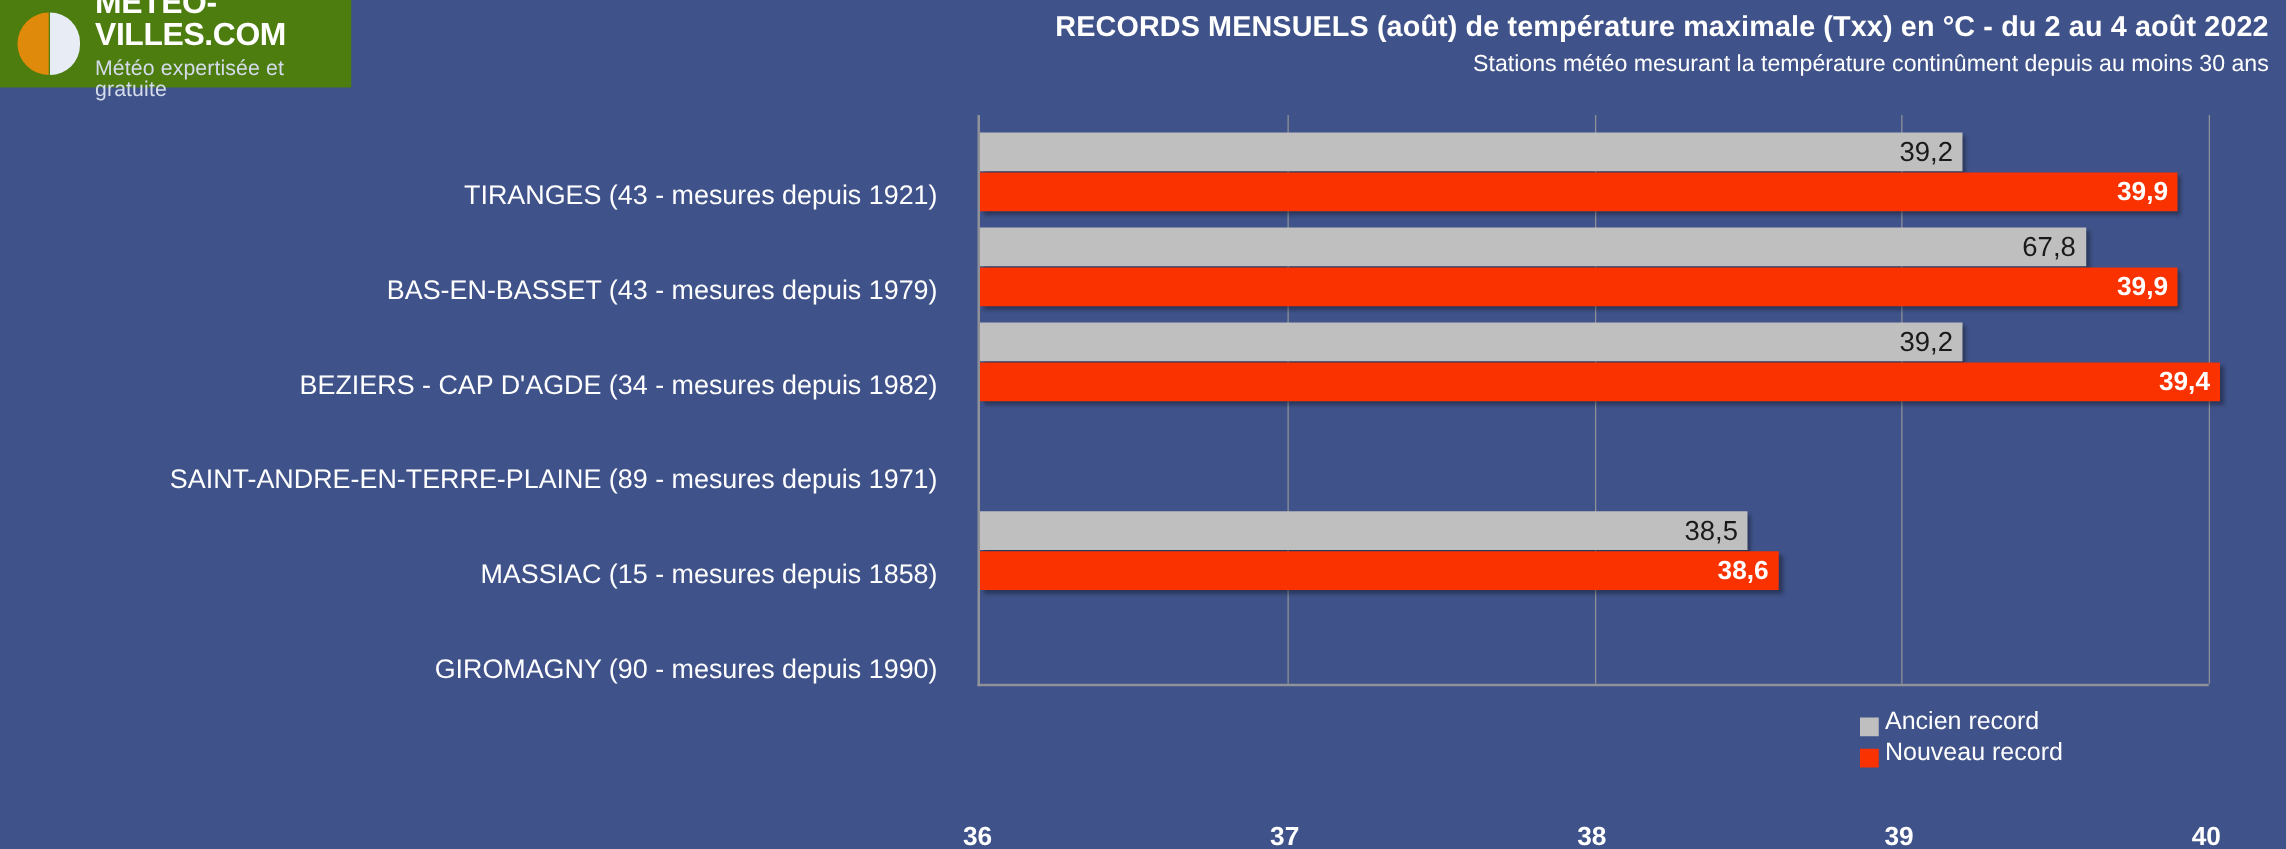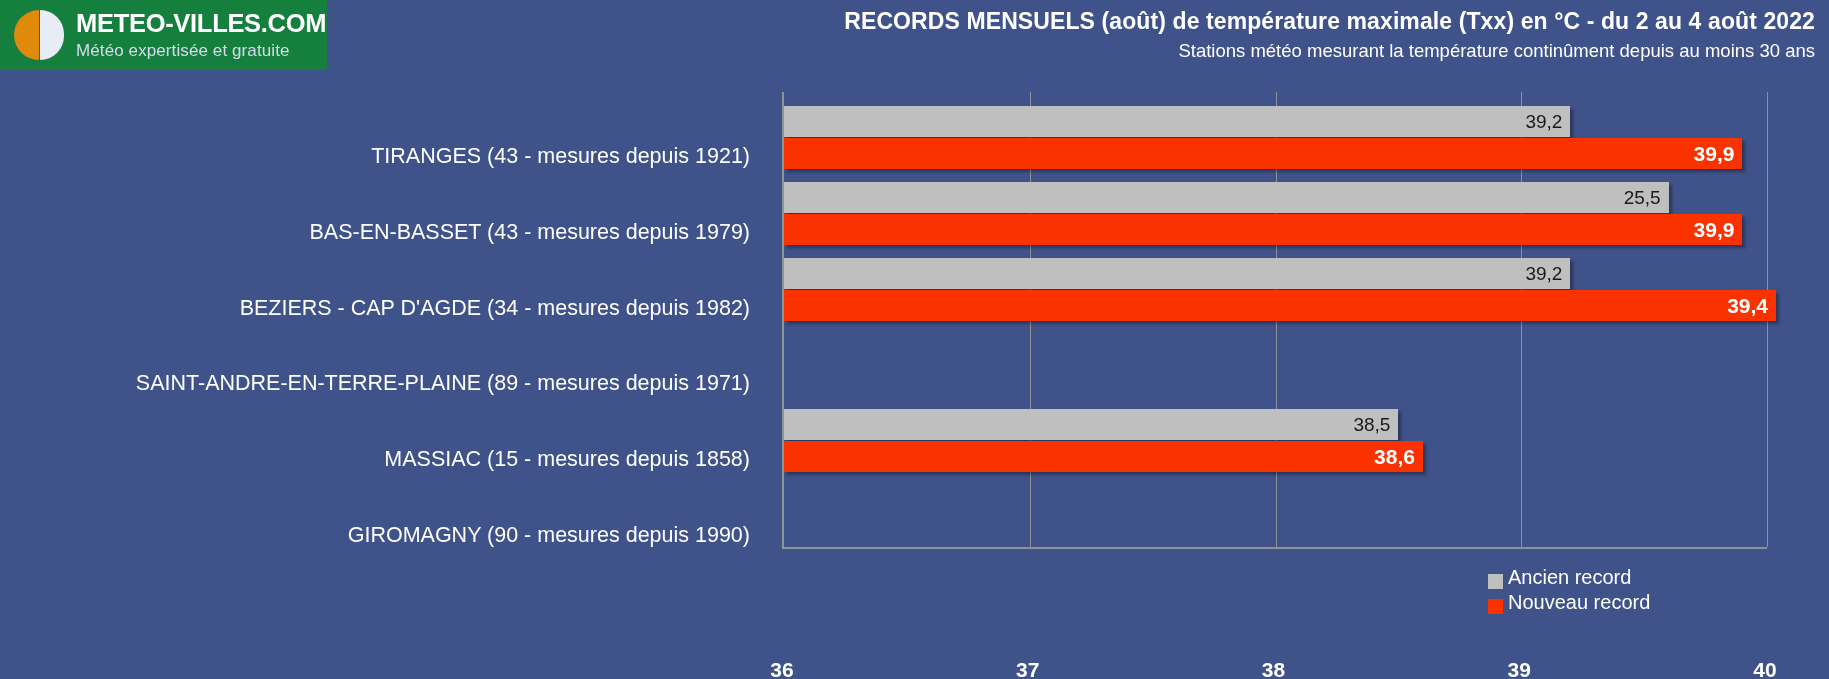--- a/index.html
+++ b/index.html
@@ -13,22 +13,22 @@
     height: 679px;
     background: #3F5289;
     font-family: "Liberation Sans", sans-serif;
     overflow: hidden;
   }
 
   
   #logo-box {
     position: absolute;
     left: 0; top: 0;
-    width: 327px; height: 70px;
-    background: #15803d;
+    width: 281px; height: 70px;
+    background: #4d7c0f;
     display: flex;
     align-items: center;
     padding-left: 14px;
     box-sizing: border-box;
   }
   #logo-mark {
     position: relative;
     width: 50px; height: 50px;
     flex: 0 0 auto;
     margin-right: 12px;
@@ -120,21 +120,21 @@
   .bar-label {
     position: absolute;
     right: 8px;
     top: 0;
     height: 31px;
     line-height: 31px;
     white-space: nowrap;
   }
   .bar.old .bar-label {
     color: #1A1A1A;
-    font-size: 19px;
+    font-size: 22px;
   }
   .bar.new .bar-label {
     color: #FFFFFF;
     font-size: 21px;
     font-weight: bold;
   }
   .catlab {
     position: absolute;
     left: 0;
     width: 766px;
@@ -217,21 +217,21 @@
       <div class="row" style="top: 0px; height: 75.8333px;">
         <div class="bar old" style="width: 786.4px; background: rgb(191, 191, 191);">
           <span class="bar-label">39,2</span>
         </div>
         <div class="bar new" style="width: 958.425px; background: rgb(250, 50, 0);">
           <span class="bar-label">39,9</span>
         </div>
       </div>
       <div class="row" style="top: 75.8333px; height: 75.8333px;">
         <div class="bar old" style="width: 884.7px; background: rgb(191, 191, 191);">
-          <span class="bar-label">25,5</span>
+          <span class="bar-label">67,8</span>
         </div>
         <div class="bar new" style="width: 958.425px; background: rgb(250, 50, 0);">
           <span class="bar-label">39,9</span>
         </div>
       </div>
       <div class="row" style="top: 151.667px; height: 75.8333px;">
         <div class="bar old" style="width: 786.4px; background: rgb(191, 191, 191);">
           <span class="bar-label">39,2</span>
         </div>
         <div class="bar new" style="width: 992px; background: rgb(250, 50, 0);">

